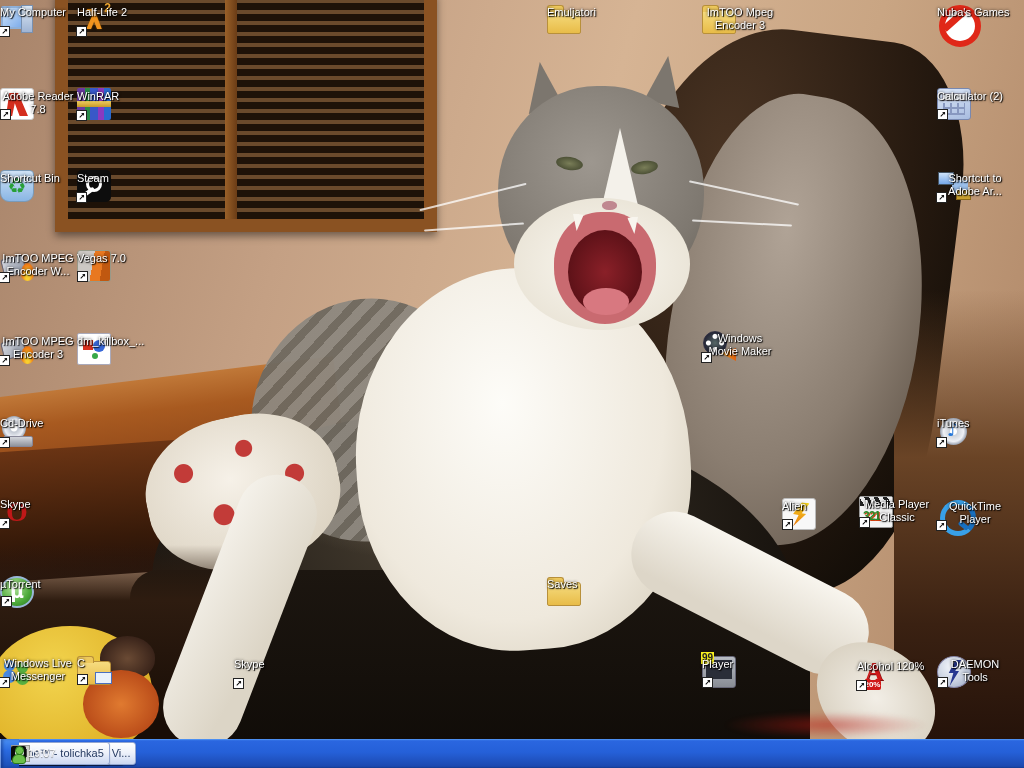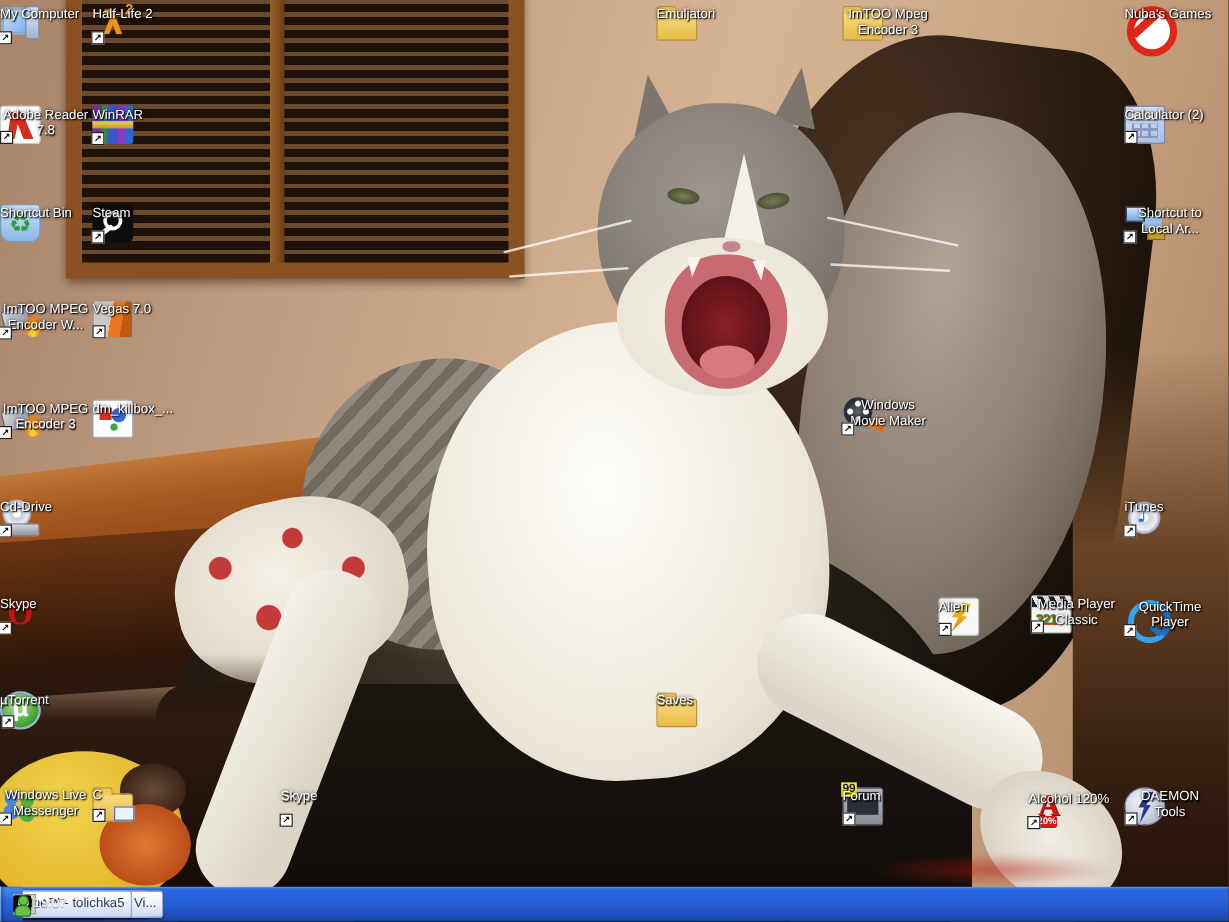--- a/index.html
+++ b/index.html
@@ -412,21 +412,21 @@
   <div class="dicon" style="left:937px;top:88px">
     <span class="ico i-calc">
         <span class="sc">↗</span>
       </span>
     <div class="lbl">Calculator (2)</div>
   </div>
   <div class="dicon" style="left:937px;top:170px">
     <span class="ico i-network">
         <span class="sc">↗</span>
       </span>
-    <div class="lbl">Shortcut to Local Ar...</div>
+    <div class="lbl">Shortcut to Adobe Ar...</div>
   </div>
   <div class="dicon" style="left:702px;top:330px">
     <span class="ico i-wmm">
         <span class="sc">↗</span>
       </span>
     <div class="lbl">Windows Movie Maker</div>
   </div>
   <div class="dicon" style="left:937px;top:415px">
     <span class="ico i-itunes">
         <span class="sc">↗</span>
@@ -452,21 +452,21 @@
     <div class="lbl">QuickTime Player</div>
   </div>
   <div class="dicon" style="left:547px;top:576px">
     <span class="ico i-folder"></span>
     <div class="lbl">Saves</div>
   </div>
   <div class="dicon" style="left:702px;top:656px">
     <span class="ico i-fraps">
         <span class="sc">↗</span>
       </span>
-    <div class="lbl">Forum</div>
+    <div class="lbl">Player</div>
   </div>
   <div class="dicon" style="left:234px;top:656px">
     <span class="ico i-skype">
         <span class="sc">↗</span>
       </span>
     <div class="lbl">Skype</div>
   </div>
   <div class="dicon" style="left:857px;top:658px">
     <span class="ico i-alcohol">
         <span class="sc">↗</span>

